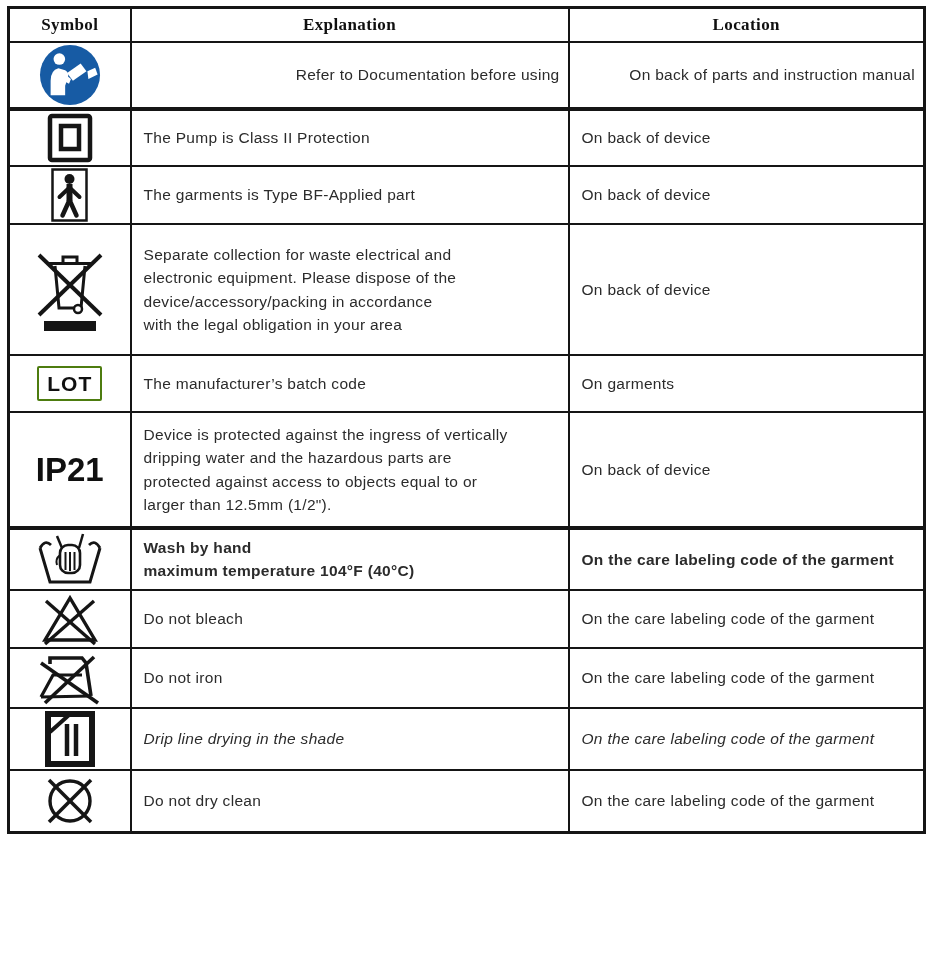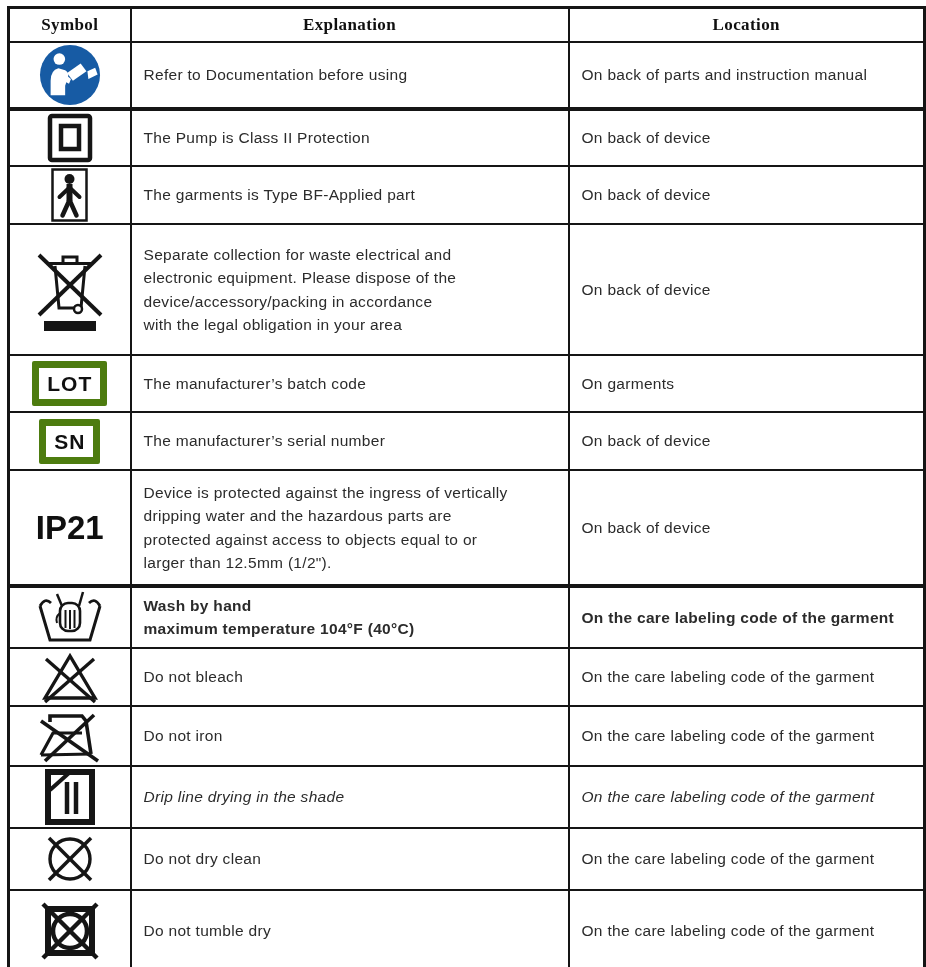--- a/index.html
+++ b/index.html
@@ -25,21 +25,21 @@
     height:24px;
     font-family:Liberation Serif, serif;
   }
   td.sym { text-align:center; vertical-align:middle; }
   td.exp, td.loc {
     font-size:15.5px; line-height:1.5; letter-spacing:0.3px;
     vertical-align:middle; padding:6px 8px 6px 12px;
     white-space:pre-line; color:#2b2b2b;
   }
   .boxed-code {
-    display:inline-block; border:7px solid #4d7c0f;
+    display:inline-block; border:2px solid #4d7c0f;
     font-weight:bold; font-size:21px; color:#101010;
     padding:4px 8px 3px 8px; letter-spacing:1px; border-radius:2px;
     background:#fff;
   }
   .ip-code {
     font-weight:bold; font-size:33px; color:#101010; letter-spacing:0px;
   }
   svg { display:block; margin:0 auto; }
 </style>
 </head>
@@ -52,21 +52,21 @@
         <col style="width:438px">
         <col style="width:356px">
   </colgroup>
   <tbody>
         <tr>
     <th>Symbol</th>
     <th>Explanation</th>
     <th>Location</th>
   </tr>
 
-  <tr class="thick" style="height:65px;">
+  <tr class="thick" style="height:65px;text-align:right;">
     <td class="sym">
       <svg width="62" height="62" viewBox="0 0 64 64">
         <circle cx="32" cy="32" r="31" fill="#175ba4"></circle>
         <circle cx="21" cy="15.5" r="6" fill="#ffffff"></circle>
         <path d="M12,53 L12,38 Q12,27 20,25 L27,27 Q31,29 30,34 L27,43 L27,53 Z" fill="#ffffff"></path>
         <path d="M24,29 L33,36 L31,41 L22,36 Z" fill="#ffffff"></path>
         <path d="M29,30 L43,20 L49,28 L35,38 Z" fill="#ffffff"></path>
         <path d="M50,28 L58,24.5 L60.5,31.5 L51,36 Z" fill="#ffffff"></path>
       </svg>
     </td>
@@ -121,27 +121,20 @@
   </tr>
 
   <tr style="height:57px;">
     <td class="sym">
       <span class="boxed-code">LOT</span>
     </td>
     <td class="exp">The manufacturer’s batch code</td>
     <td class="loc">On garments</td>
   </tr>
 
-  <tr style="height:58px;">
-    <td class="sym">
-      <span class="boxed-code">SN</span>
-    </td>
-    <td class="exp">The manufacturer’s serial number</td>
-    <td class="loc">On back of device</td>
-  </tr>
 
   <tr class="thick" style="height:116px;">
     <td class="sym">
       <span class="ip-code">IP21</span>
     </td>
     <td class="exp">Device is protected against the ingress of vertically
 dripping water and the hazardous parts are
 protected against access to objects equal to or
 larger than 12.5mm (1/2").</td>
     <td class="loc">On back of device</td>
@@ -211,27 +204,15 @@
       <svg width="58" height="58" viewBox="0 0 58 58">
         <circle cx="29" cy="29" r="20" fill="none" stroke="#151515" stroke-width="3.4"></circle>
         <line x1="8" y1="8" x2="50" y2="50" stroke="#151515" stroke-width="3.6"></line>
         <line x1="50" y1="8" x2="8" y2="50" stroke="#151515" stroke-width="3.6"></line>
       </svg>
     </td>
     <td class="exp">Do not dry clean</td>
     <td class="loc">On the care labeling code of the garment</td>
   </tr>
 
-  <tr style="height:83px;">
-    <td class="sym">
-      <svg width="62" height="64" viewBox="0 0 62 64">
-        <rect x="9" y="10" width="44" height="44" fill="none" stroke="#151515" stroke-width="6"></rect>
-        <circle cx="31" cy="32" r="17" fill="none" stroke="#151515" stroke-width="4.5"></circle>
-        <line x1="4" y1="5" x2="58" y2="59" stroke="#151515" stroke-width="4.5"></line>
-        <line x1="58" y1="5" x2="4" y2="59" stroke="#151515" stroke-width="4.5"></line>
-      </svg>
-    </td>
-    <td class="exp">Do not tumble dry</td>
-    <td class="loc">On the care labeling code of the garment</td>
-  </tr>
 </tbody>
     </table>
 </div>
 
 </body></html>

